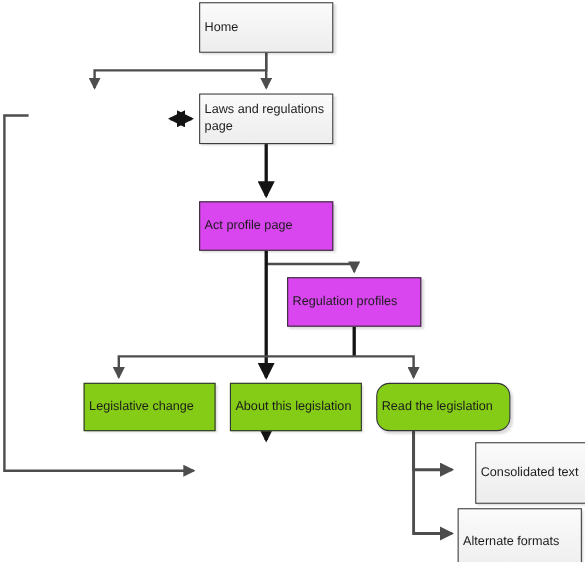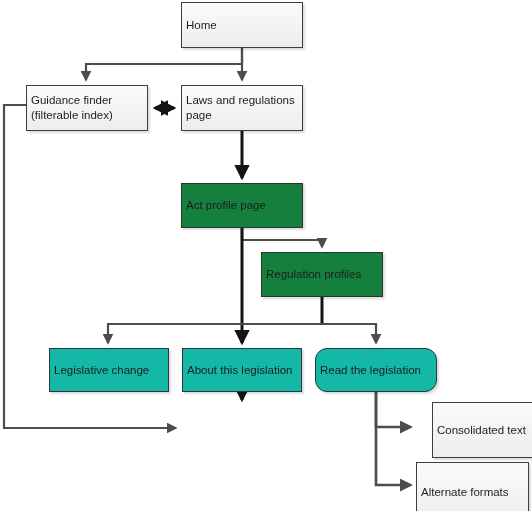--- a/index.html
+++ b/index.html
@@ -42,26 +42,27 @@
   }
   .node span {
     display: block;
     width: 100%;
   }
   .theme-grey {
     background: linear-gradient(180deg, #fbfbfb 0%, #f3f3f3 55%, #ededed 100%);
     border-color: #3d3d3d;
   }
   .theme-green {
-    background: #15803d;
+    background: #d946ef;
     border-color: #31312f;
   }
   .theme-purple {
-    background: #14b8a6;
+    background: #84cc16;
     border-color: #33333a;
+    margin-left: 27px;
   }
 </style>
 </head>
 <body>
 
 <div id="diagram">
 
   <svg id="edges" viewBox="0 0 532 511" width="532" height="511" xmlns="http://www.w3.org/2000/svg">
     <defs>
       <marker id="arrow-dark" viewBox="0 0 10 10" refX="8.5" refY="5" markerWidth="5.2" markerHeight="5.2" orient="auto-start-reverse">
@@ -125,23 +126,20 @@
 
     <g>
       <path d="M 376 392 L 376 485 L 411 485" stroke="#4d4d4d" stroke-width="2.6" fill="none" stroke-linejoin="miter" marker-end="url(#arrow-grey)"></path>
     </g>
   </svg>
 
   <div class="node theme-grey" style="left:181px; top:2px; width:122px; height:46px;">
     <span>Home</span>
   </div>
 
-  <div class="node theme-grey" style="left:26px; top:85px; width:122px; height:46px;">
-    <span>Guidance finder<br>(filterable index)</span>
-  </div>
 
   <div class="node theme-grey" style="left:181px; top:85px; width:122px; height:46px;">
     <span>Laws and regulations<br>page</span>
   </div>
 
   <div class="node theme-green" style="left:181px; top:183px; width:122px; height:45px;">
     <span>Act profile page</span>
   </div>
 
   <div class="node theme-green" style="left:261px; top:252px; width:122px; height:45px;">

